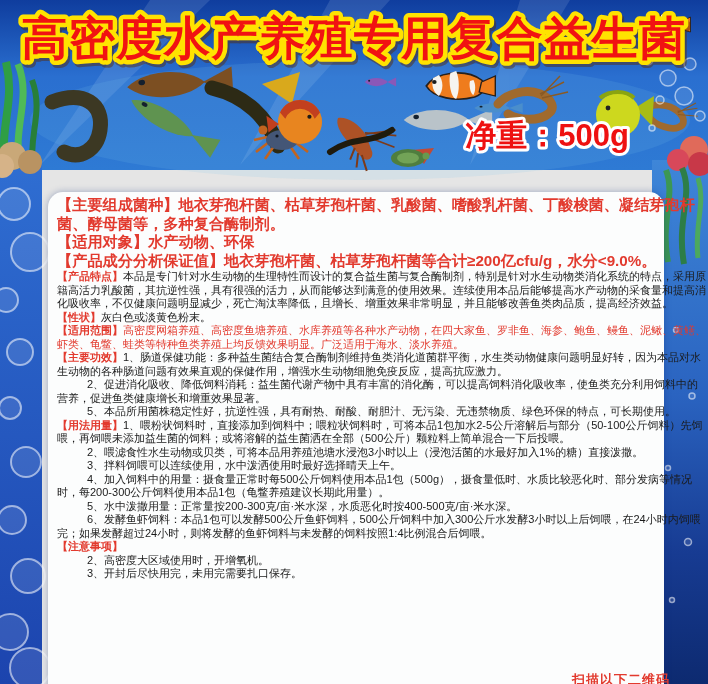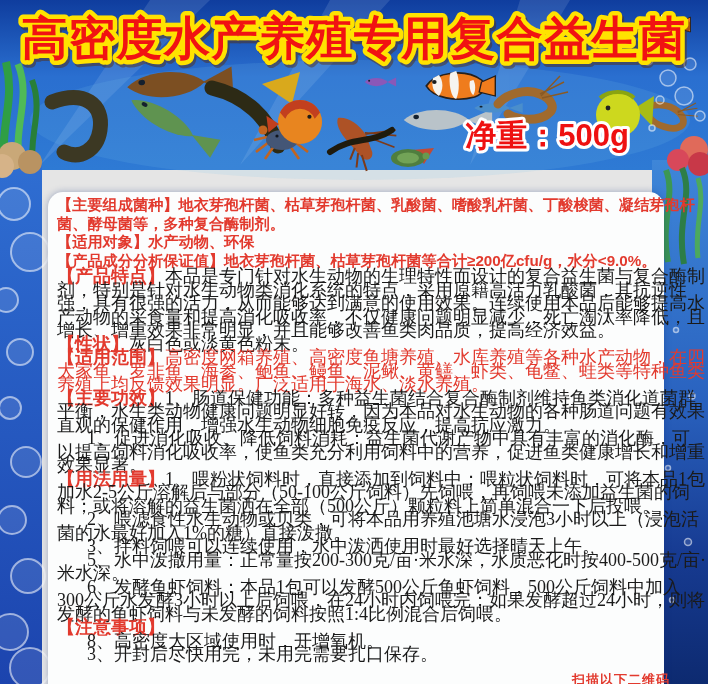--- a/index.html
+++ b/index.html
@@ -14,21 +14,21 @@
   .weight-svg { position:absolute; top:110px; right:36px; width:250px; height:50px; z-index:3; overflow:visible; }
   .panel {
     position:absolute; left:48px; top:162px; width:616px; height:522px;
     background:#fcfdfd; border-radius:15px 15px 0 0; z-index:2;
     box-shadow:0 0 7px rgba(16,48,120,0.35);
     margin-top:30px;
   }
   .panel-text { position:absolute; left:9px; top:4px; width:650px; }
   .panel-text p { margin:0; }
   .lead { font-size:15.2px; line-height:18.6px; color:#e23a2e; font-weight:bold; letter-spacing:0; }
-  .b { font-size:18px; line-height:13.5px; color:#1a1a1a;font-family:Liberation Serif, serif; }
+  .b { font-size:11px; line-height:13.5px; color:#1a1a1a; }
   .red { color:#e23a2e; }
   .h { color:#e23a2e; font-weight:bold; }
   .ind { text-indent:30px; }
   .mt { margin-top:3px; }
   .scan-note {
     position:absolute; left:572px; top:671px; z-index:4;
     color:#e23a2e; font-size:13px; font-weight:bold; letter-spacing:1px;
   }
 </style>
 </head>
@@ -198,30 +198,32 @@
 
       <p class="lead"><span class="h">【主要组成菌种】</span><span>地衣芽孢杆菌、枯草芽孢杆菌、乳酸菌、嗜酸乳杆菌、丁酸梭菌、凝结芽孢杆菌、酵母菌等，多种复合酶制剂。</span></p>
       <p class="lead"><span class="h">【适用对象】</span><span>水产动物、环保</span></p>
       <p class="lead"><span class="h">【产品成分分析保证值】</span><span>地衣芽孢杆菌、枯草芽孢杆菌等合计≥200亿cfu/g，水分&lt;9.0%。</span></p>
 
       <p class="b mt"><span class="h">【产品特点】</span><span>本品是专门针对水生动物的生理特性而设计的复合益生菌与复合酶制剂，特别是针对水生动物类消化系统的特点，采用原籍高活力乳酸菌，其抗逆性强，具有很强的活力，从而能够达到满意的使用效果。连续使用本品后能够提高水产动物的采食量和提高消化吸收率，不仅健康问题明显减少，死亡淘汰率降低，且增长、增重效果非常明显，并且能够改善鱼类肉品质，提高经济效益。</span></p>
       <p class="b"><span class="h">【性状】</span><span>灰白色或淡黄色粉末。</span></p>
       <p class="b red"><span class="h">【适用范围】</span><span>高密度网箱养殖、高密度鱼塘养殖、水库养殖等各种水产动物，在四大家鱼、罗非鱼、海参、鲍鱼、鳗鱼、泥鳅、黄鳝、虾类、龟鳖、蛙类等特种鱼类养殖上均反馈效果明显。广泛适用于海水、淡水养殖。</span></p>
 
       <p class="b"><span class="h">【主要功效】</span><span>1、肠道保健功能：多种益生菌结合复合酶制剂维持鱼类消化道菌群平衡，水生类动物健康问题明显好转，因为本品对水生动物的各种肠道问题有效果直观的保健作用，增强水生动物细胞免疫反应，提高抗应激力。</span></p>
-      <p class="b ind">1、促进消化吸收、降低饲料消耗：益生菌代谢产物中具有丰富的消化酶，可以提高饲料消化吸收率，使鱼类充分利用饲料中的营养，促进鱼类健康增长和增重效果显著。</p>
+      <p class="b ind">2、促进消化吸收、降低饲料消耗：益生菌代谢产物中具有丰富的消化酶，可以提高饲料消化吸收率，使鱼类充分利用饲料中的营养，促进鱼类健康增长和增重效果显著。</p>
+      <p class="b ind">5、本品所用菌株稳定性好，抗逆性强，具有耐热、耐酸、耐胆汁、无污染、无违禁物质、绿色环保的特点，可长期使用。</p>
 
       <p class="b"><span class="h">【用法用量】</span><span>1、喂粉状饲料时，直接添加到饲料中；喂粒状饲料时，可将本品1包加水2-5公斤溶解后与部分（50-100公斤饲料）先饲喂，再饲喂未添加益生菌的饲料；或将溶解的益生菌洒在全部（500公斤）颗粒料上简单混合一下后投喂。</span></p>
       <p class="b ind">2、喂滤食性水生动物或贝类，可将本品用养殖池塘水浸泡3小时以上（浸泡活菌的水最好加入1%的糖）直接泼撒。</p>
       <p class="b ind">3、拌料饲喂可以连续使用，水中泼洒使用时最好选择晴天上午。</p>
+      <p class="b ind">4、加入饲料中的用量：摄食量正常时每500公斤饲料使用本品1包（500g），摄食量低时、水质比较恶化时、部分发病等情况时，每200-300公斤饲料使用本品1包（龟鳖养殖建议长期此用量）。</p>
       <p class="b ind">5、水中泼撒用量：正常量按200-300克/亩·米水深，水质恶化时按400-500克/亩·米水深。</p>
       <p class="b ind">6、发酵鱼虾饲料：本品1包可以发酵500公斤鱼虾饲料，500公斤饲料中加入300公斤水发酵3小时以上后饲喂，在24小时内饲喂完；如果发酵超过24小时，则将发酵的鱼虾饲料与未发酵的饲料按照1:4比例混合后饲喂。</p>
 
       <p class="b"><span class="h">【注意事项】</span></p>
-      <p class="b ind">8、高密度大区域使用时，开增氧机。</p>
+      <p class="b ind">2、高密度大区域使用时，开增氧机。</p>
       <p class="b ind">3、开封后尽快用完，未用完需要扎口保存。</p>
 
     </div>
   </div>
 
   <div class="scan-note">扫描以下二维码</div>
 
 </div>
 
 </body></html>

